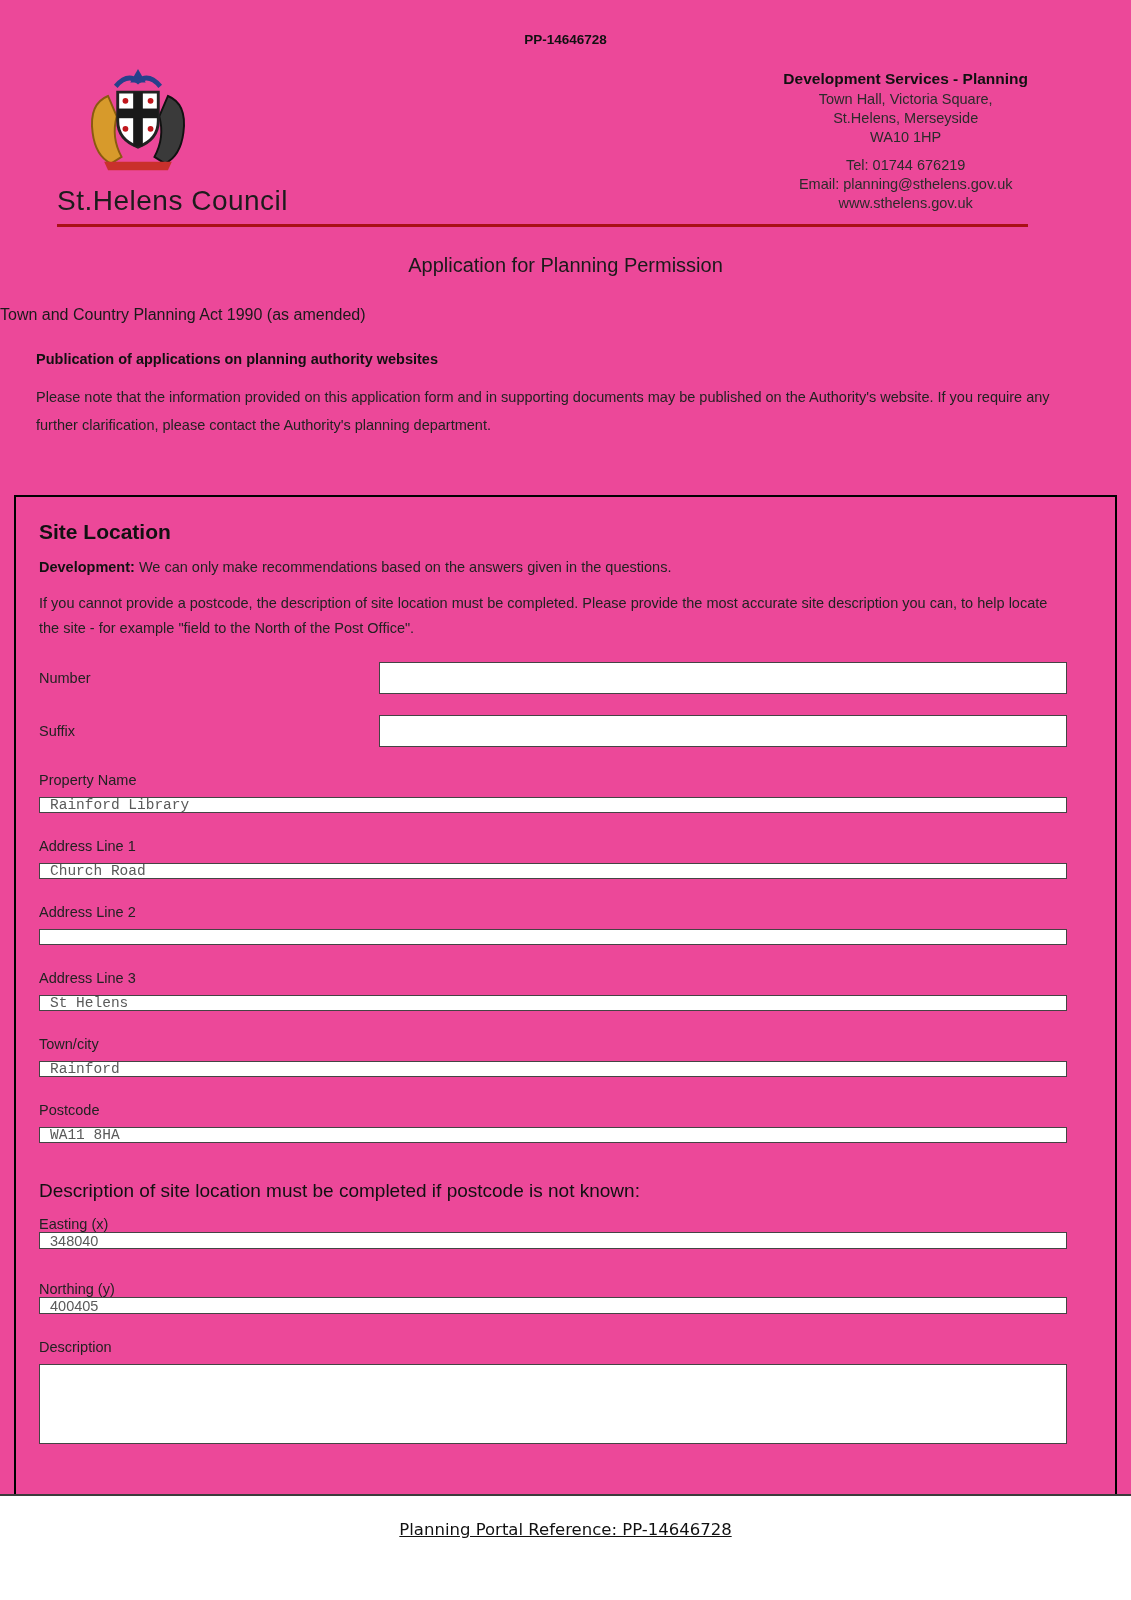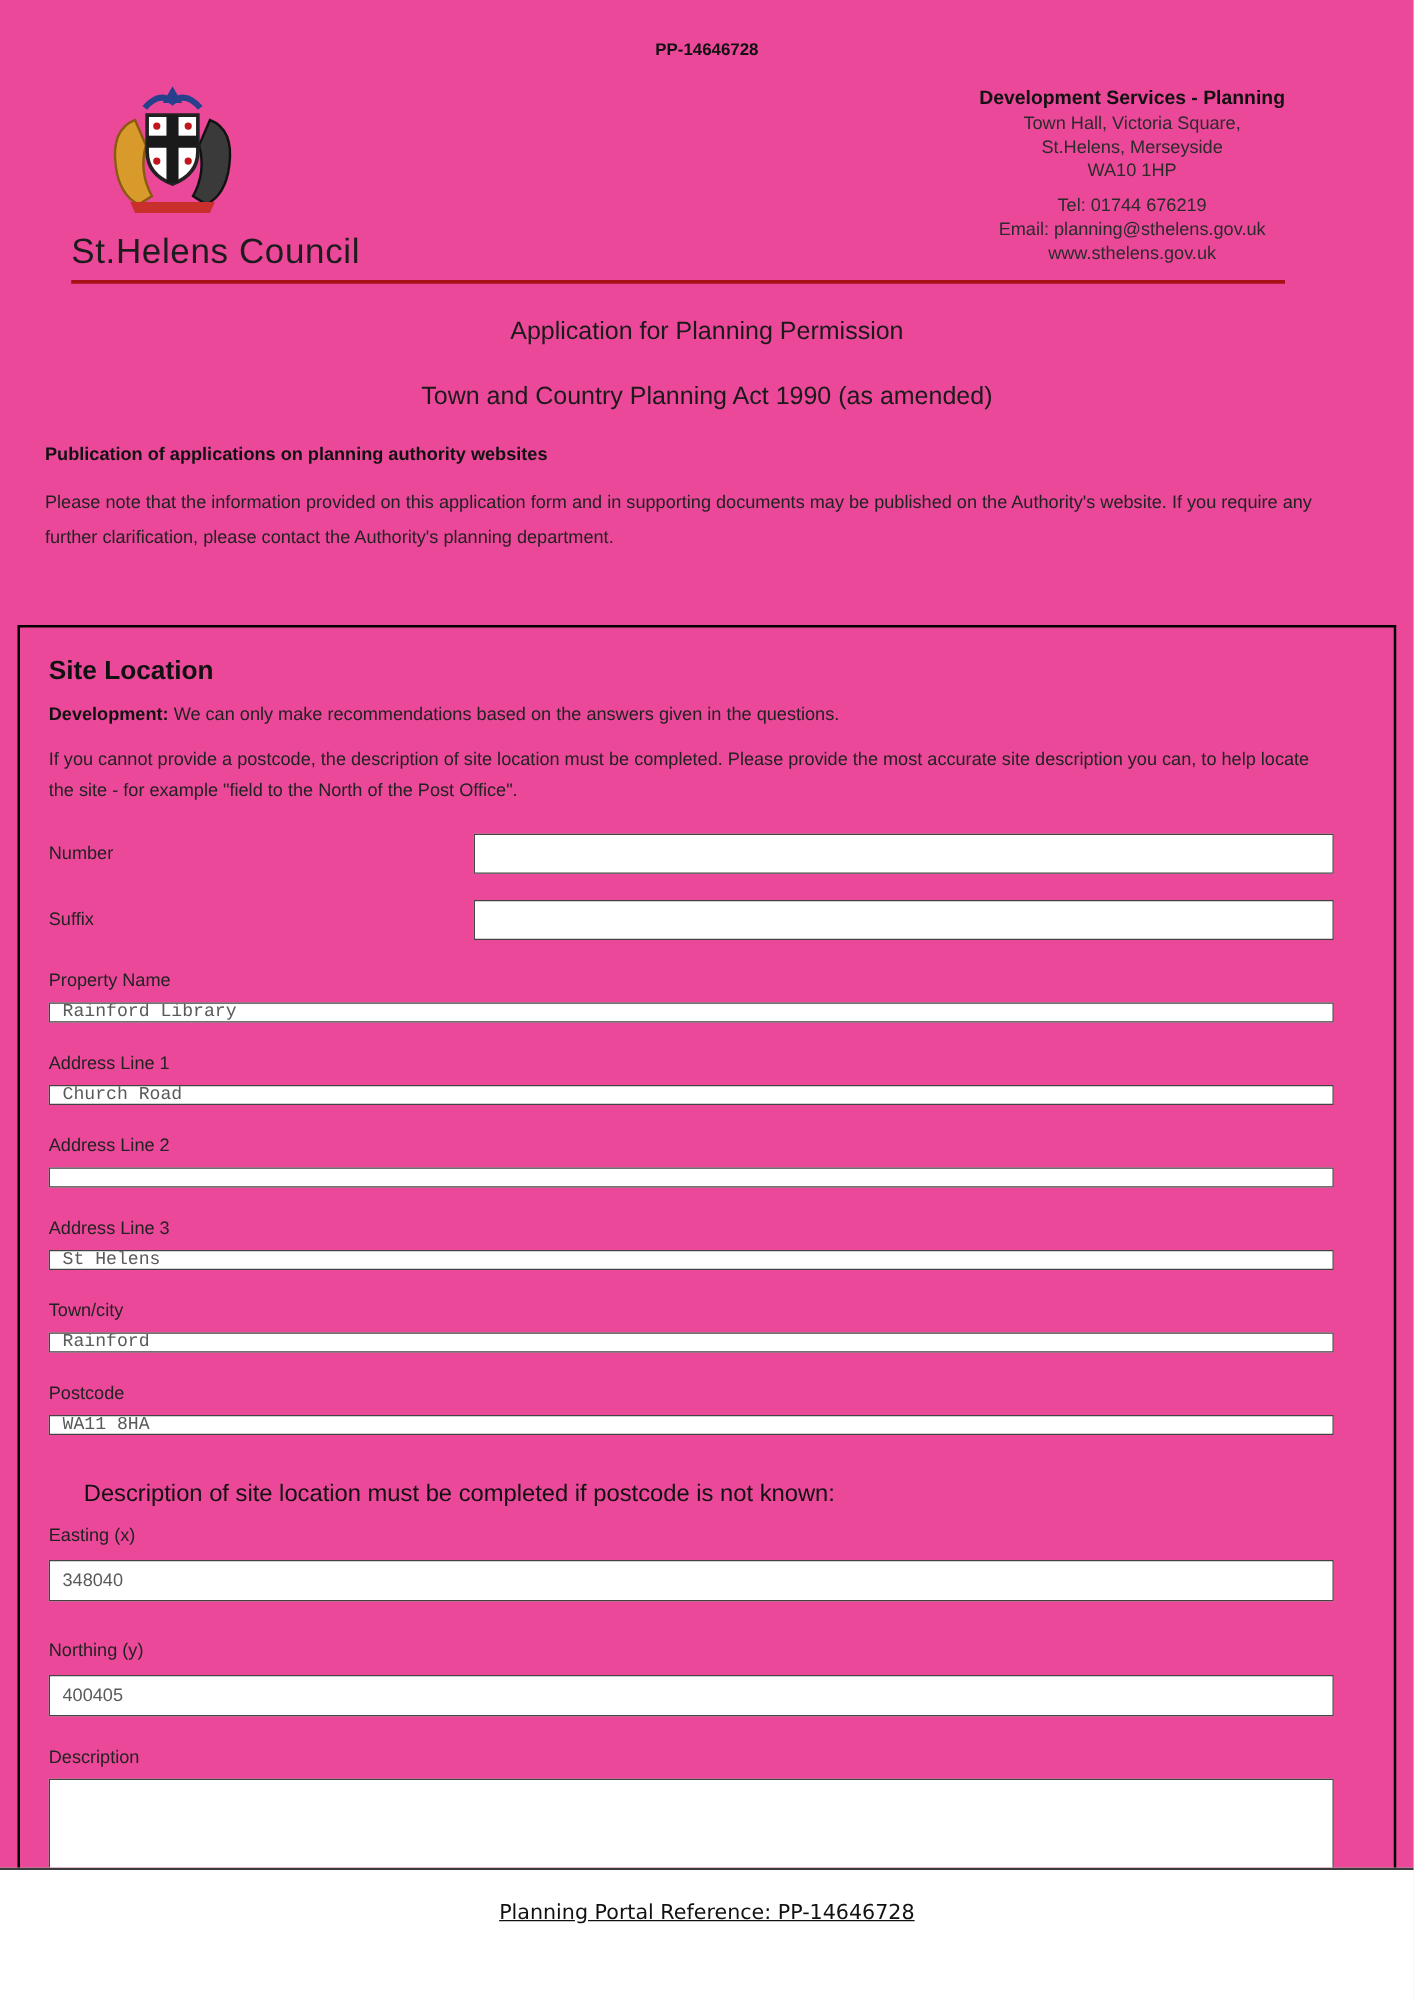--- a/index.html
+++ b/index.html
@@ -60,22 +60,22 @@
     border: none;
   }
   .main-title {
     text-align: center;
     font-size: 20px;
     font-weight: normal;
     margin-top: 27px;
     color: #1a1a1a;
   }
   .sub-title {
-    text-align: center;
-    font-size: 20px;
+    text-align: left;
+    font-size: 16px;
     font-weight: normal;
     margin-top: 29px;
     color: #1a1a1a;
   }
   .pub-heading {
     margin: 27px 36px 0 36px;
     font-weight: bold;
     font-size: 14.5px;
     color: #111;
   }
@@ -145,37 +145,36 @@
   .stacked-field input {
     margin-top: 9px;
     height: 16px;
     font-family: Liberation Mono, monospace;
   }
   .desc-heading {
     margin-top: 37px;
     font-size: 19px;
     font-weight: normal;
     color: #111;
-    margin-left: 28px;
   }
   .two-col {
     display: flex;
     gap: 32px;
     margin-top: 14px;
     flex-direction: column;
   }
   .two-col .col { flex: 1; }
   .two-col .f-label {
     font-size: 14.5px;
     color: #222;
     display: block;
   }
   .two-col input {
-    margin-top: 11px;
-    height: 33px;
+    margin-top: 0;
+    height: 17px;
   }
   textarea {
     margin-top: 9px;
     height: 80px;
     resize: none;
     padding-top: 6px;
   }
   .page-divider {
     width: 1131px;
     height: 2px;

